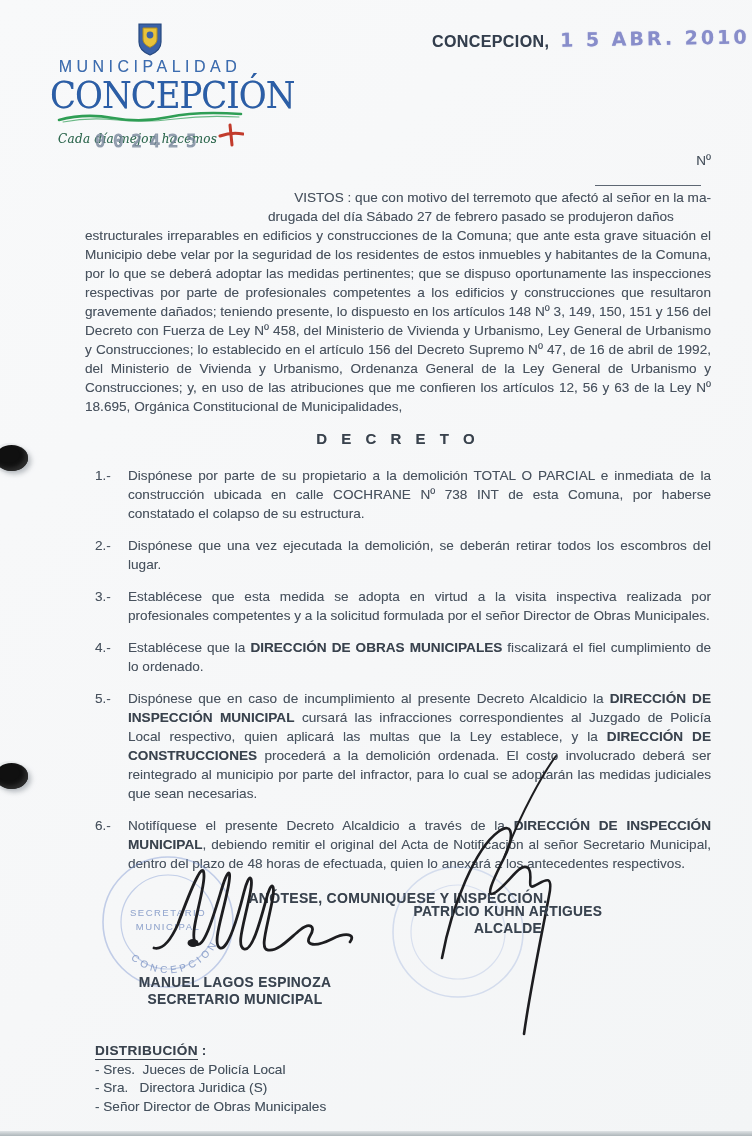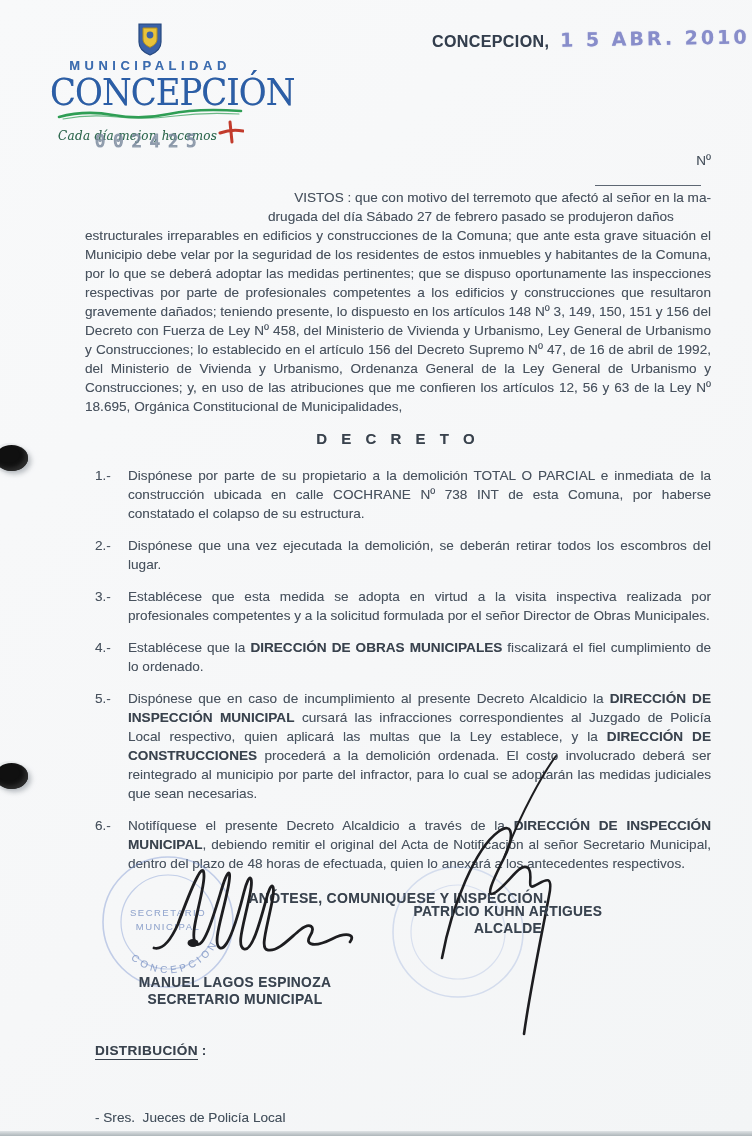--- a/index.html
+++ b/index.html
@@ -8,21 +8,21 @@
     background:linear-gradient(135deg,#f8f9fa 0%, #f6f7f8 55%, #f3f5f6 100%);
     overflow:hidden;
     font-family:"Liberation Sans", sans-serif;
     color:#48525e;
   }
   .doc-text { text-shadow:0 0 .4px rgba(70,80,92,.35); }
 
   
   .logo-block { position:absolute; left:50px; top:22px; width:200px; text-align:center; }
   .shield { display:block; margin:0 auto 2px auto; }
-  .muni-label { font-size:13px; font-weight:bold; letter-spacing:4.5px; color:#3a6cb2; }
+  .muni-label { font-size:16px; font-weight:normal; letter-spacing:4.5px; color:#3a6cb2; }
   .city-name {
     font-family:"DejaVu Serif", serif; font-size:34px; color:#2b5ea7;
     letter-spacing:-1px; line-height:36px; transform:scaleY(1.08); margin-top:1px;
   }
   .wave { display:block; margin:-2px auto 0 auto; }
   .slogan-row { margin-top:0; white-space:nowrap; text-align:left; padding-left:8px; }
   .slogan {
     font-family:"DejaVu Serif", serif; font-style:italic; font-size:12px;
     color:#2e6b4f; letter-spacing:.3px;
   }
@@ -59,21 +59,21 @@
   
   .overlay { position:absolute; pointer-events:none; }
   .sig-name-block { position:absolute; text-align:center; font-weight:bold; font-size:13.8px; line-height:17px; color:#39434f; letter-spacing:.3px; }
   .sec-block { left:112px; top:974px; width:246px; }
   .mayor-block { left:408px; top:903px; width:200px; }
 
   
   .distribution { position:absolute; left:95px; top:1042px; font-size:13.6px; line-height:18.5px; color:#44505c; }
   .dist-heading { font-weight:bold; color:#39424d; }
   .dist-heading .u { border-bottom:1.7px solid #39424d; padding-bottom:1px; letter-spacing:.4px; }
-  .dist-line { white-space:pre;margin-top:48px; }
+  .dist-line { white-space:pre; }
 
   
   .hole { position:absolute; left:-5px; width:33px; height:26px; background:#101010; border-radius:50%;
           box-shadow:3px 3px 5px rgba(160,166,172,.75), inset -3px -3px 4px #2c2c2c, -2px 0 0 2px #eceeef; }
   .hole-1 { top:445px; } .hole-2 { top:763px; }
   .scan-edge { position:absolute; left:0; right:0; bottom:0; height:5px; background:linear-gradient(#dfe3e5,#aeb6ba); }
 </style>
 </head>
 <body>
 

